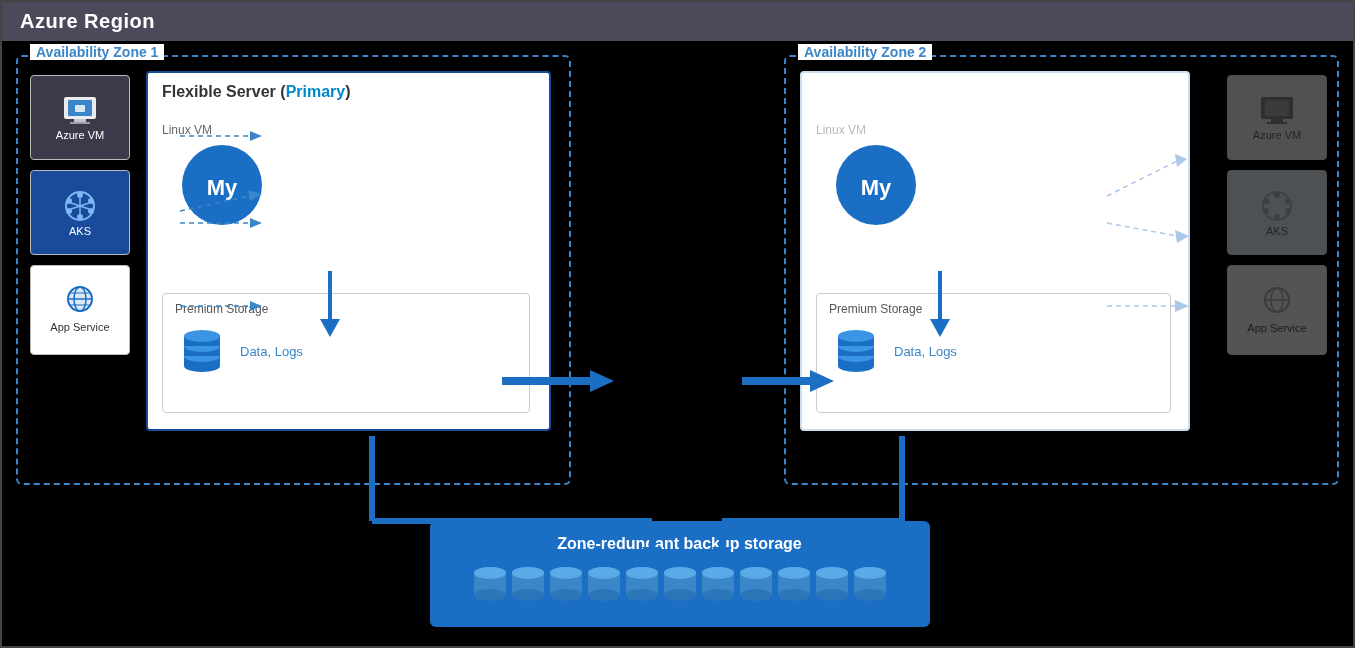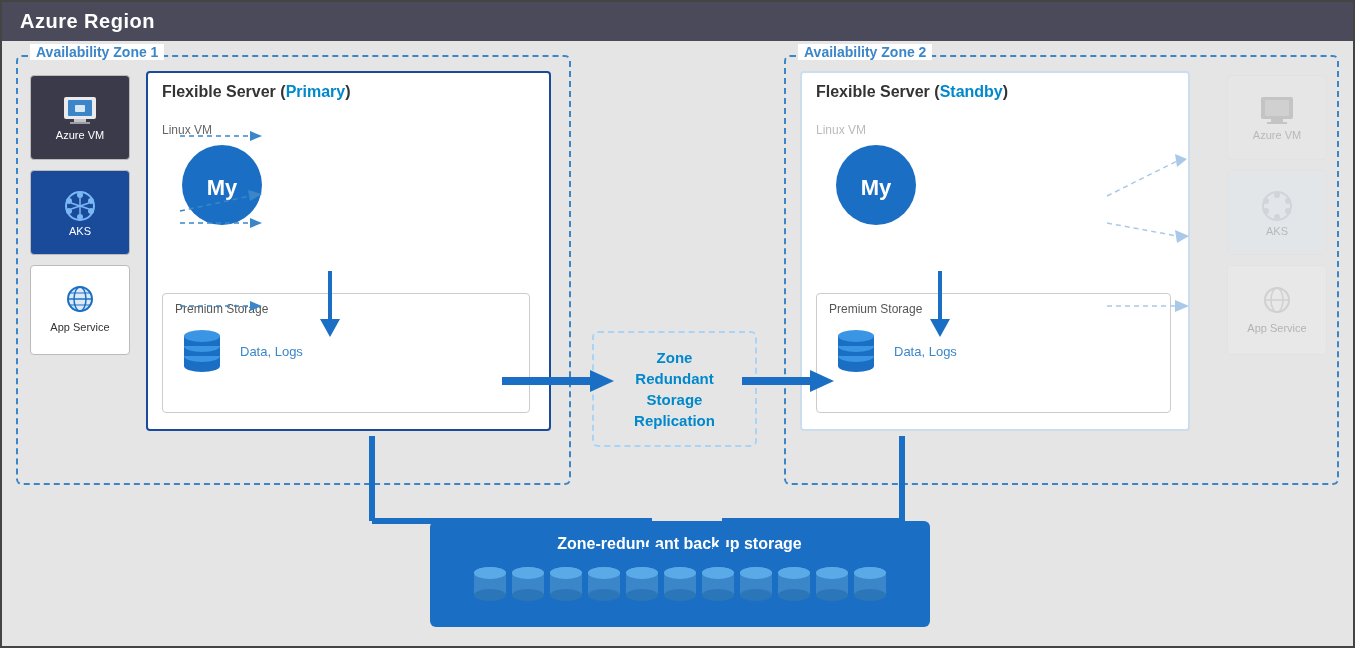--- a/index.html
+++ b/index.html
@@ -8,21 +8,21 @@
       background: #fff;
       width: 1355px;
       height: 648px;
       overflow: hidden;
     }
 
     .outer-container {
       width: 1355px;
       height: 648px;
       border: 2px solid #444;
-      background: #e5e5e5;
+      background: #000000;
       position: relative;
     }
 
     .azure-region-header {
       background: #4a4a5a;
       color: #fff;
       font-size: 20px;
       font-weight: 600;
       padding: 8px 18px;
       letter-spacing: 0.5px;
@@ -157,33 +157,25 @@
               <ellipse cx="27" cy="22" rx="18" ry="6" fill="#3a96e4"></ellipse>
               <rect x="9" y="12" width="36" height="10" fill="#1a6fc4"></rect>
               <ellipse cx="27" cy="12" rx="18" ry="6" fill="#3a96e4"></ellipse>
             </svg>
             <span style="color:#3a86c8;font-size:13px;">Data, Logs</span>
           </div>
         </div>
       </div>
     </div>
 
-    <div style="position:absolute;top:290px;left:590px;width:165px;">
-      <div style="border:2px dashed #aad4f5;border-radius:6px;padding:14px 10px;text-align:center;">
-        <span style="color:#0088cc;font-size:15px;font-weight:700;line-height:1.4;">Zone<br>Redundant<br>Storage<br>Replication</span>
-      </div>
-    </div>
 
     <div style="position:absolute; top:14px; left:782px; width:555px; height:430px; border:2px dashed #3a86c8; border-radius:6px;">
       <span style="position:absolute;top:-13px;left:12px;background:#fff;color:#3a86c8;font-size:14px;font-weight:700;padding:0 6px;text-align:right;">Availability Zone 2</span>
 
       <div style="position:absolute;top:14px;left:14px;width:390px;height:360px;border:2px solid #ccddee;border-radius:4px;background:#fff;">
-        <div style="padding:10px 14px 0 14px;">
-          <span style="font-size:16px;font-weight:700;color:#333;">Flexible Server (<span style="color:#0088cc;">Standby</span>)</span>
-        </div>
 
         <div style="position:absolute;top:50px;left:14px;width:180px;">
           <div style="font-size:12px;color:#bbb;margin-bottom:4px;">Linux VM</div>
 
           <div style="width:80px;height:80px;margin:8px 0 8px 20px;background:#1a6fc4;border-radius:50%;display:flex;align-items:center;justify-content:center;">
             <svg width="60" height="60" viewBox="0 0 60 60">
               <circle cx="30" cy="30" r="28" fill="#1a6fc4"></circle>
               <text x="30" y="40" text-anchor="middle" font-size="22" font-weight="900" fill="white" font-family="Arial">My</text>
             </svg>
           </div>

